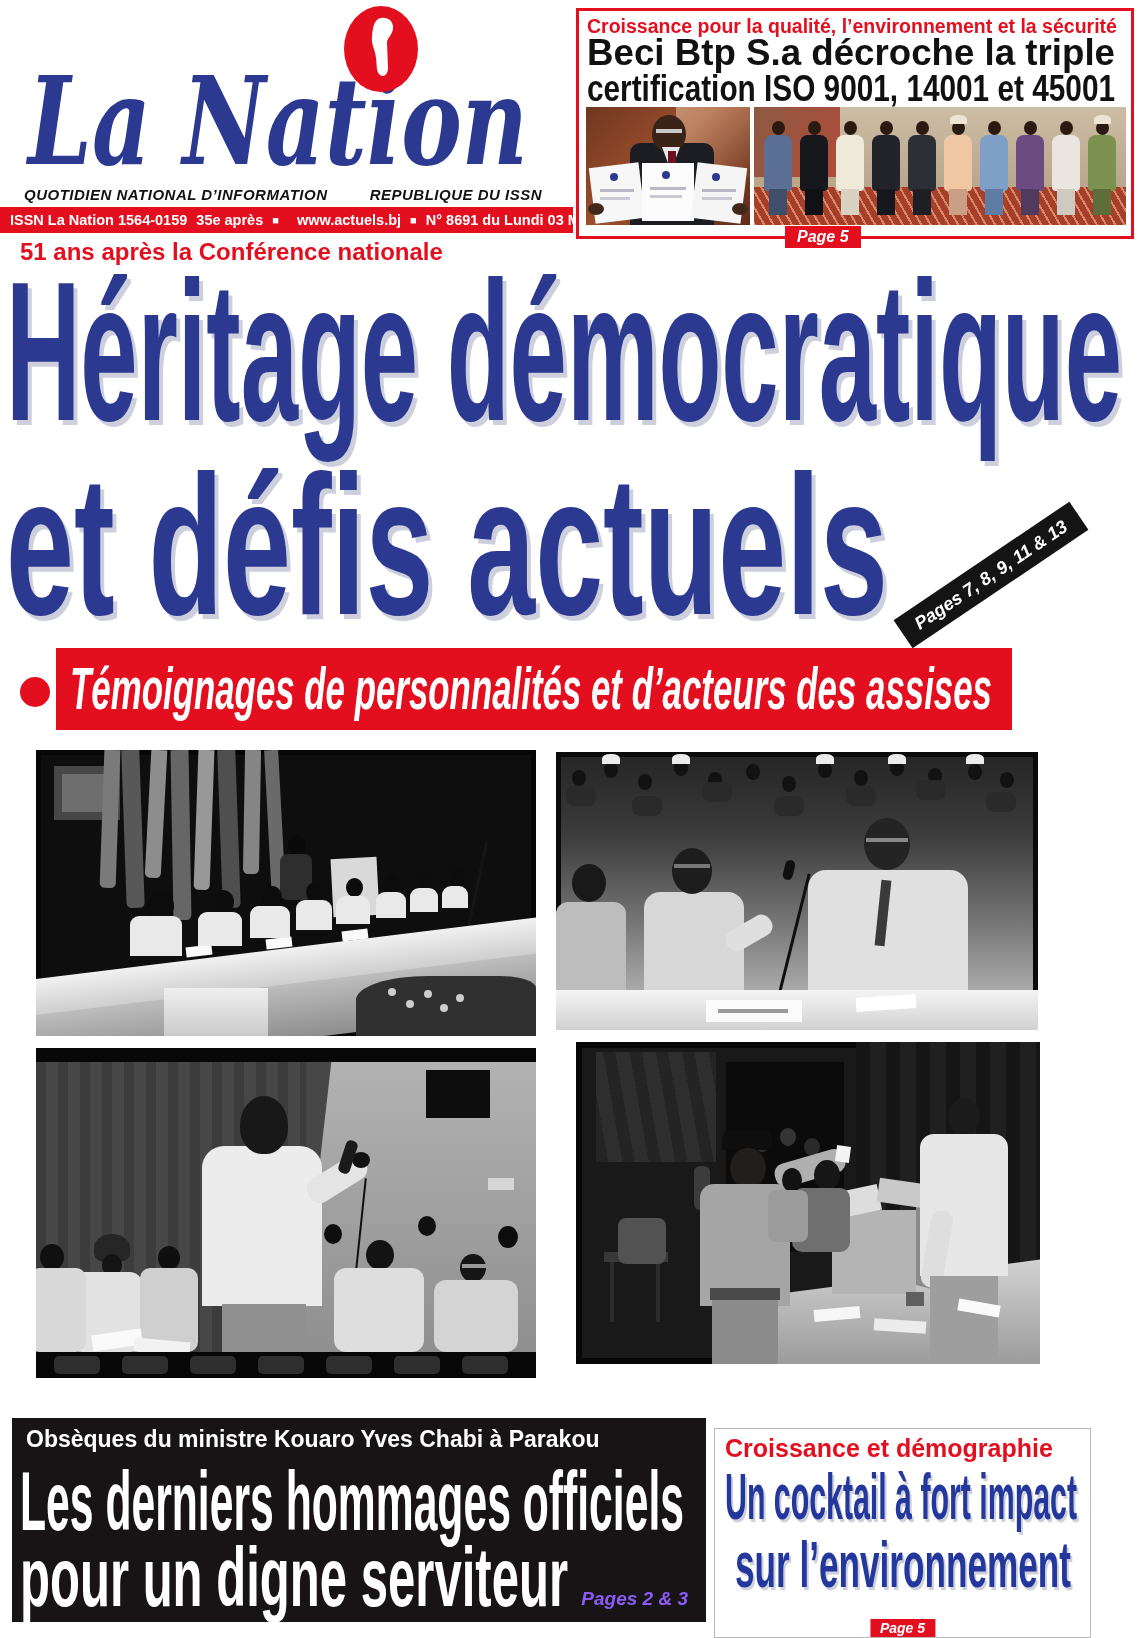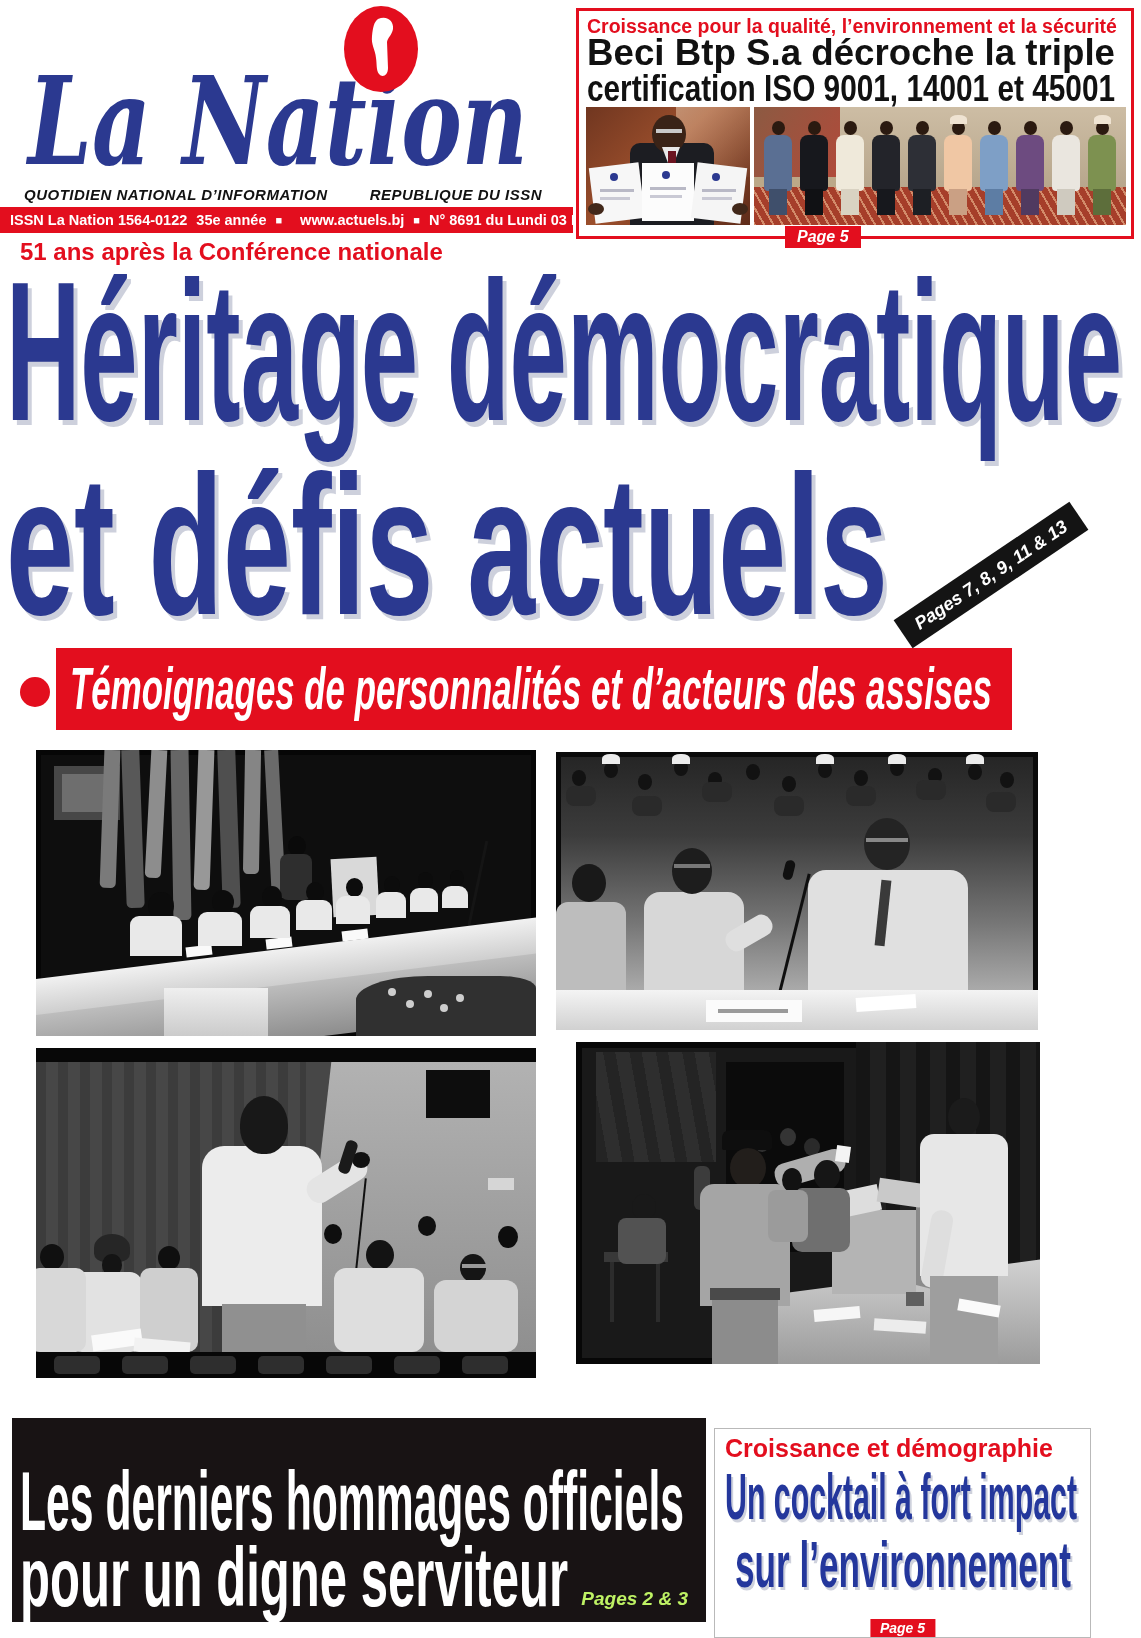--- a/index.html
+++ b/index.html
@@ -41,21 +41,21 @@
            box-shadow:0 0 0 5px #0a0a0a inset;}
   .photo-c{left:36px;top:1048px;width:500px;height:330px;background:#474747;}
   .photo-d{left:576px;top:1042px;width:464px;height:322px;background:#191919;box-shadow:0 0 0 6px #070707 inset;}
   .mini-photo{position:absolute;overflow:hidden;}
   .mini-certs{left:7px;top:96px;width:164px;height:118px;background:linear-gradient(135deg,#703620,#9c4f2c 45%,#5f2c1a);}
   .mini-group{left:175px;top:96px;width:372px;height:118px;background:#bca888;}
 
   
   .black-box{position:absolute;left:12px;top:1418px;width:694px;height:204px;background:#181314;overflow:hidden;}
   .black-box .kicker{position:absolute;left:14px;top:8px;color:#fff;font-weight:bold;font-size:23px;}
-  .black-box .pages-note{position:absolute;right:18px;bottom:12px;color:#bef264;font-weight:bold;
+  .black-box .pages-note{position:absolute;right:18px;bottom:12px;color:#8b5cf6;font-weight:bold;
                          font-style:italic;font-size:19px;}
   .env-box{position:absolute;left:714px;top:1428px;width:377px;height:210px;background:#fff;
            border:1px solid #b9b9b9;box-sizing:border-box;}
   .env-box .kicker{position:absolute;left:10px;top:5px;color:#e30e1e;font-weight:bold;font-size:25px;}
 
   .shadow-blue{filter:drop-shadow(4px 5px 0 rgba(90,100,140,.30));}
   .shadow-soft{filter:drop-shadow(2px 3px 0 rgba(80,90,130,.28));}
 </style>
 </head>
 <body>
@@ -71,22 +71,22 @@
     <path fill="#ffffff" d="M34 13 c9 -4 16 2 15 10 c-1 6 -5 8 -6 13 l1 26 c0 8 -6 10 -9 6
       c-3 -4 -2 -10 -3 -16 c-1 -9 -5 -13 -4 -22 c1 -9 2 -14 6 -17 z"></path>
   </svg>
 
   <div class="taglines">
     <span>QUOTIDIEN NATIONAL D’INFORMATION</span>
     <span>REPUBLIQUE DU ISSN</span>
   </div>
 
   <div class="issn-bar">
-    <span>ISSN La Nation 1564-0122</span>
-    <span>35e année</span>
+    <span>ISSN La Nation 1564-0159</span>
+    <span>35e après</span>
     <span class="sep-square">■</span>
     <span style="width:40px"></span>
     <span>www.actuels.bj</span>
     <span class="sep-square">■</span>
     <span>N° 8691 du Lundi 03 Mars 2025</span>
     <span style="width:18px"></span>
     <span class="sep-square">■</span>
     <span>Prix : 300 F CFA</span>
   </div>
 
@@ -334,20 +334,21 @@
       <div style="position: absolute; left: 382px; top: 260px; width: 42px; height: 12px; background: rgb(250, 250, 250); transform: rotate(10deg);"></div>
       <div style="position: absolute; left: 330px; top: 250px; width: 18px; height: 14px; background: rgb(95, 95, 95);"></div>
       <div style="position: absolute; left: 28px; top: 210px; width: 64px; height: 10px; background: rgb(56, 56, 56);"></div>
       <div style="position: absolute; left: 34px; top: 220px; width: 4px; height: 60px; background: rgb(44, 44, 44);"></div>
       <div style="position: absolute; left: 80px; top: 220px; width: 4px; height: 60px; background: rgb(44, 44, 44);"></div>
       <div style="position: absolute; left: 56px; top: 152px; width: 24px; height: 26px; background: rgb(25, 25, 25); border-radius: 50%;"></div>
       <div style="position: absolute; left: 42px; top: 176px; width: 48px; height: 46px; background: rgb(82, 82, 82); border-radius: 8px;"></div>
     </div>
 
   <div class="black-box">
+    <div class="kicker">Obsèques du ministre Kouaro Yves Chabi à Parakou</div>
     <svg class="abs" style="left:8px;top:44px;" width="680" height="168">
       <text x="0" y="68" font-size="84" font-weight="bold" fill="#ffffff" textLength="664" lengthAdjust="spacingAndGlyphs">Les derniers hommages officiels</text>
       <text x="0" y="144" font-size="84" font-weight="bold" fill="#ffffff" textLength="548" lengthAdjust="spacingAndGlyphs">pour un digne serviteur</text>
     </svg>
     <div class="pages-note">Pages 2 &amp; 3</div>
   </div>
 
   <div class="env-box">
     <div class="kicker">Croissance et démographie</div>
     <svg class="abs shadow-soft" style="left:6px;top:36px;" width="364" height="140">

